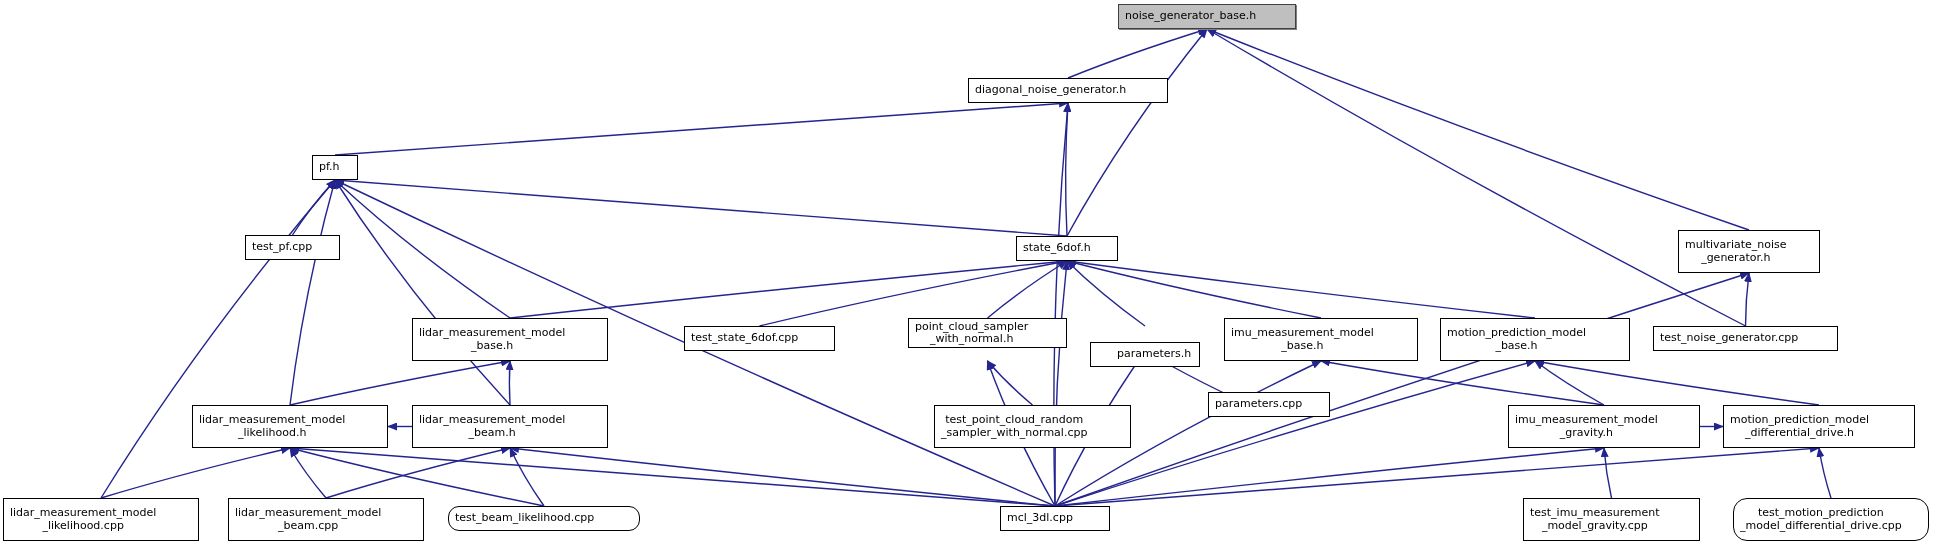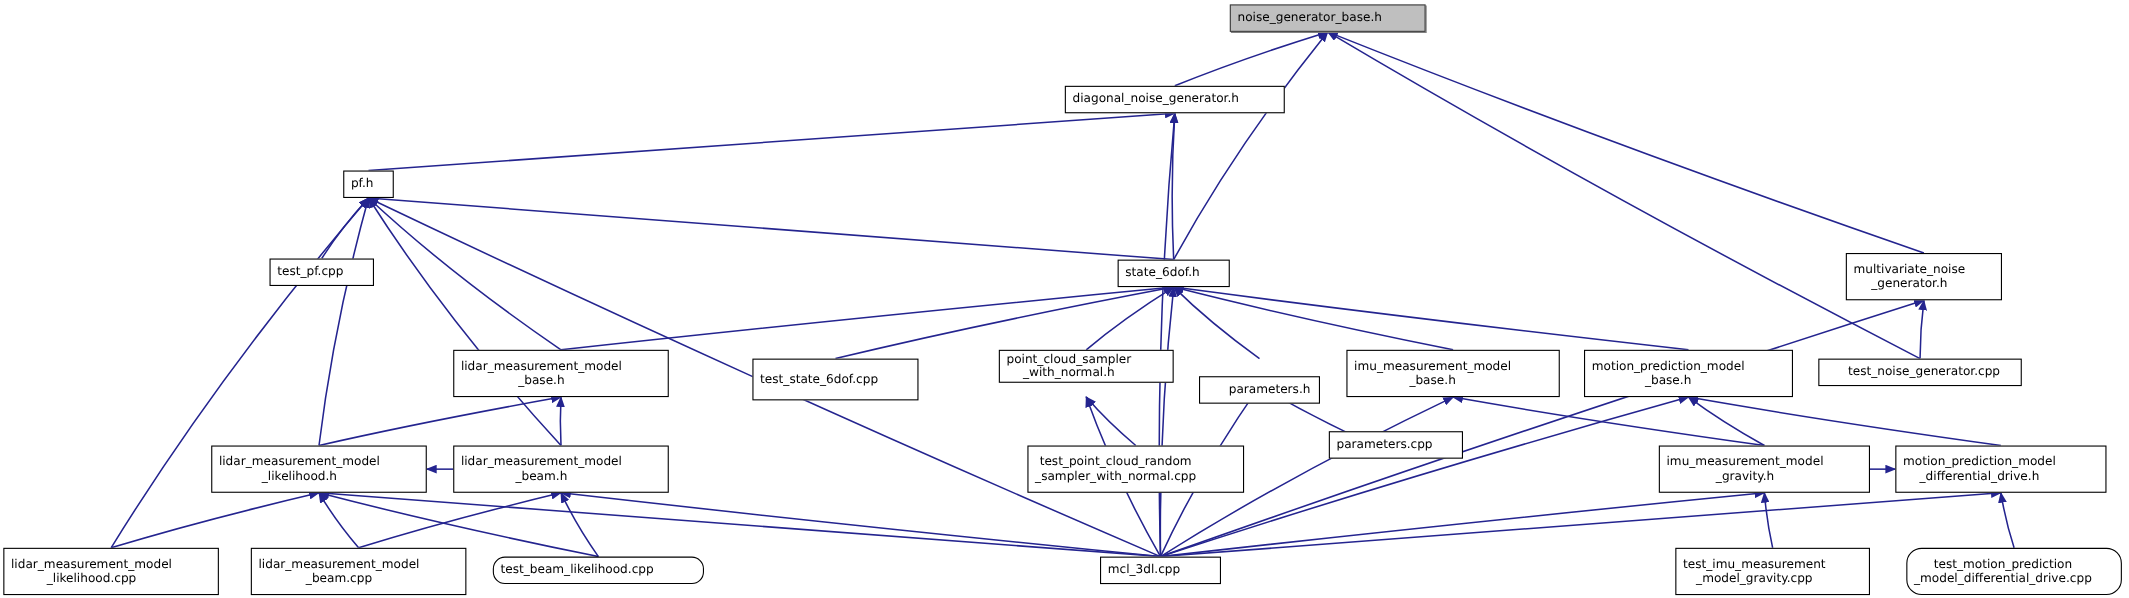--- a/index.html
+++ b/index.html
@@ -96,29 +96,29 @@
   </svg>
 <div class="node root" style="left: 1118px; top: 4px; width: 178px; height: 25px;"><span class="lbl">noise_generator_base.h</span></div>
     <div class="node" style="left: 968px; top: 78px; width: 200px; height: 25px;"><span class="lbl">diagonal_noise_generator.h</span></div>
     <div class="node" style="left: 312px; top: 155px; width: 46px; height: 25px;"><span class="lbl">pf.h</span></div>
     <div class="node" style="left: 1016px; top: 236px; width: 102px; height: 25px;"><span class="lbl">state_6dof.h</span></div>
     <div class="node" style="left: 1678px; top: 230px; width: 142px; height: 43px;"><span class="lbl">multivariate_noise
 _generator.h</span></div>
     <div class="node" style="left: 245px; top: 235px; width: 95px; height: 25px;"><span class="lbl">test_pf.cpp</span></div>
     <div class="node" style="left: 412px; top: 318px; width: 196px; height: 43px;"><span class="lbl">lidar_measurement_model
 _base.h</span></div>
-    <div class="node" style="left: 684px; top: 326px; width: 151px; height: 38px;"><span class="lbl">test_state_6dof.cpp</span></div>
+    <div class="node" style="left: 684px; top: 326px; width: 151px; height: 25px;"><span class="lbl">test_state_6dof.cpp</span></div>
     <div class="node" style="left: 908px; top: 318px; width: 159px; height: 30px;"><span class="lbl">point_cloud_sampler
 _with_normal.h</span></div>
     <div class="node" style="left: 1090px; top: 342px; width: 110px; height: 25px; padding-left: 20px;"><span class="lbl">parameters.h</span></div>
     <div class="node" style="left: 1224px; top: 318px; width: 194px; height: 43px;"><span class="lbl">imu_measurement_model
 _base.h</span></div>
     <div class="node" style="left: 1440px; top: 318px; width: 190px; height: 43px;"><span class="lbl">motion_prediction_model
 _base.h</span></div>
-    <div class="node" style="left: 1653px; top: 326px; width: 185px; height: 25px; padding-left: 20px;"><span class="lbl">test_noise_generator.cpp</span></div>
+    <div class="node" style="left: 1653px; top: 326px; width: 185px; height: 25px;"><span class="lbl">test_noise_generator.cpp</span></div>
     <div class="node" style="left: 192px; top: 405px; width: 196px; height: 43px;"><span class="lbl">lidar_measurement_model
 _likelihood.h</span></div>
     <div class="node" style="left: 412px; top: 405px; width: 196px; height: 43px;"><span class="lbl">lidar_measurement_model
 _beam.h</span></div>
     <div class="node" style="left: 934px; top: 405px; width: 197px; height: 43px;"><span class="lbl">test_point_cloud_random
 _sampler_with_normal.cpp</span></div>
     <div class="node" style="left: 1208px; top: 392px; width: 122px; height: 25px;"><span class="lbl">parameters.cpp</span></div>
     <div class="node" style="left: 1508px; top: 405px; width: 192px; height: 43px;"><span class="lbl">imu_measurement_model
 _gravity.h</span></div>
     <div class="node" style="left: 1723px; top: 405px; width: 192px; height: 43px;"><span class="lbl">motion_prediction_model

